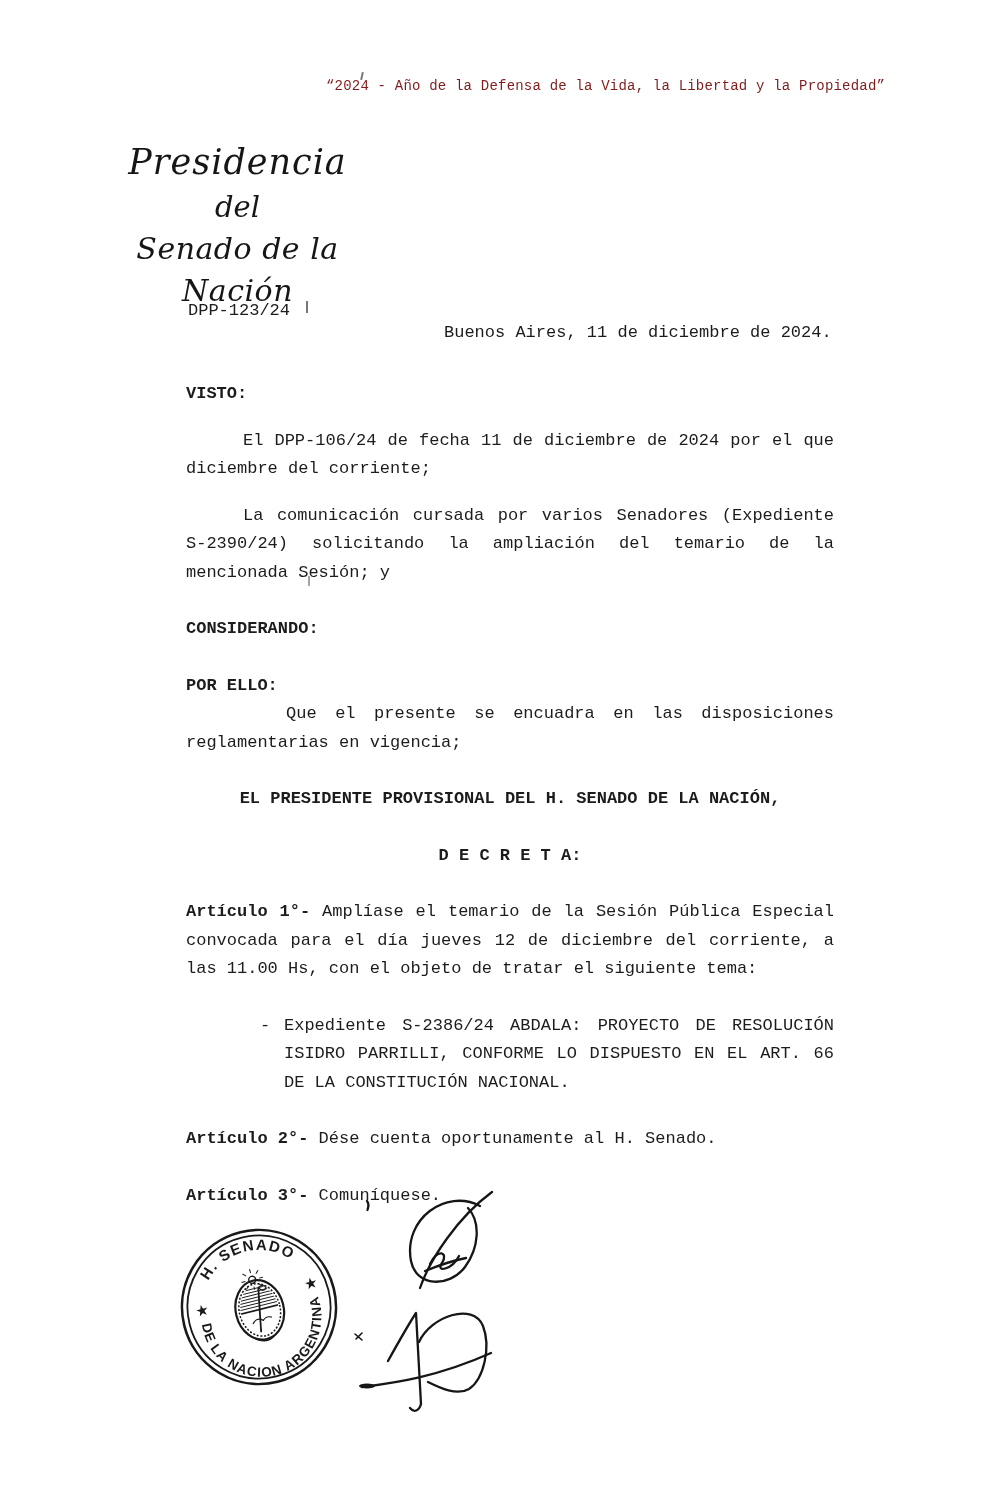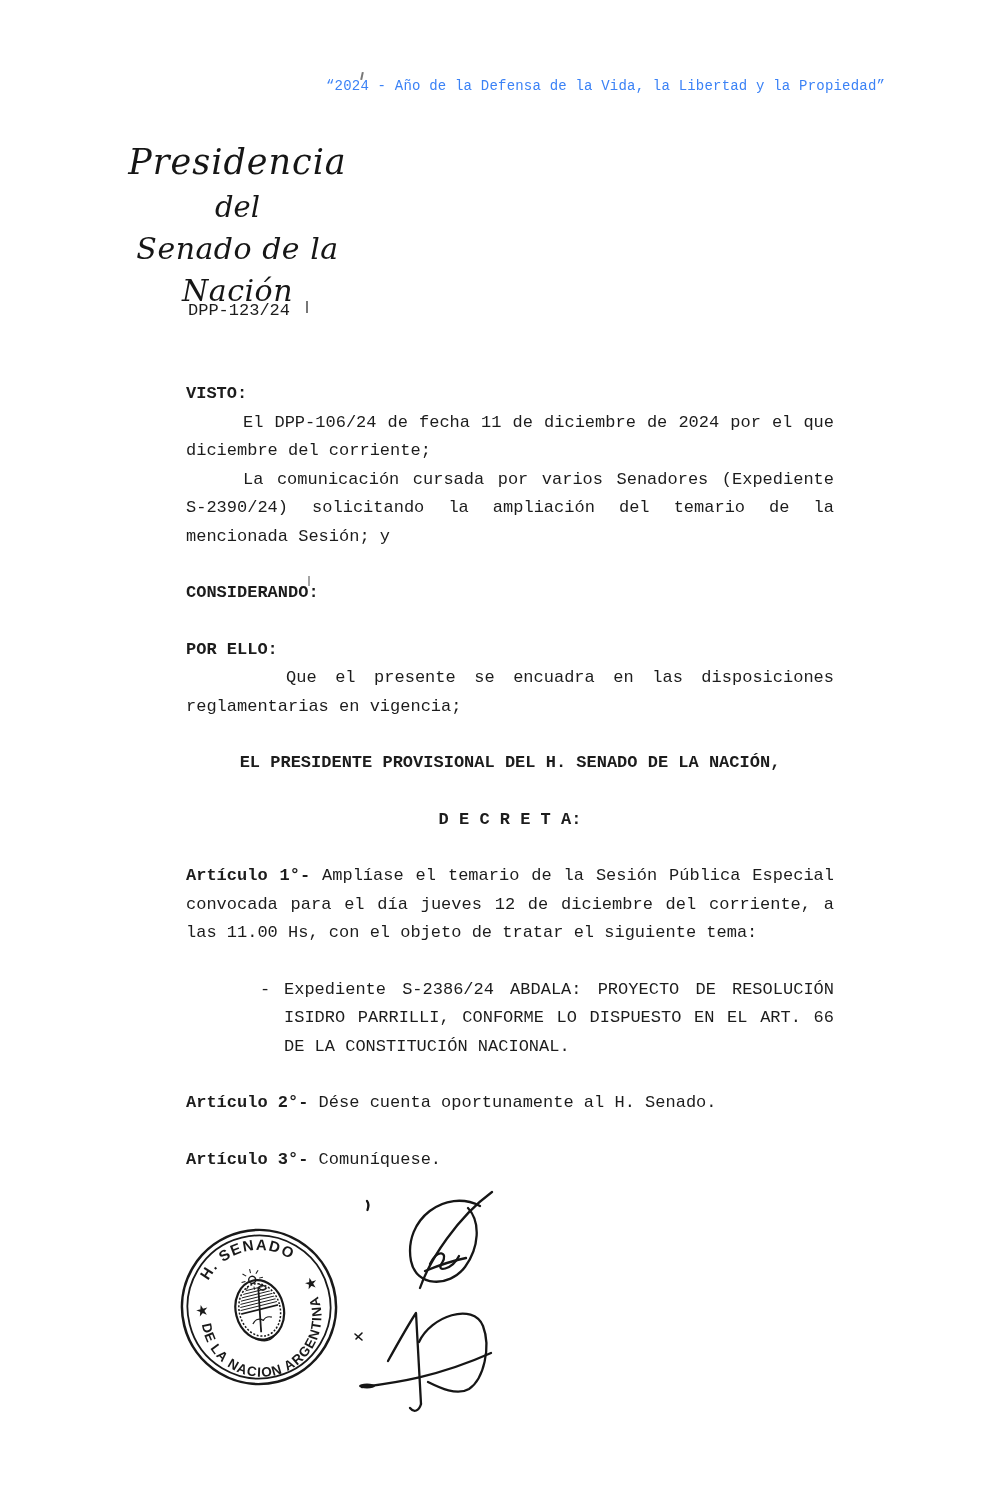--- a/index.html
+++ b/index.html
@@ -2,37 +2,37 @@
 <html><head>
 <meta charset="utf-8">
 <style>
   html,body{margin:0;padding:0;background:#9a9a9a;}
   .page{
     position:relative;width:992px;height:1488px;margin:0 auto;
     background:#ffffff;overflow:hidden;
     font-family:"Liberation Mono", monospace;color:#1c1c1c;
   }
   
-  .quote{position:absolute;left:326px;top:78px;font-size:14px;letter-spacing:.2px;color:#3b82f6;}
+  .quote{position:absolute;left:326px;top:78px;font-size:14px;letter-spacing:.2px;color:#7f1d1d;}
   
   .letterhead{position:absolute;left:95px;top:138px;width:285px;text-align:center;
     font-family:"DejaVu Serif", serif;font-style:italic;color:#161616;}
   .lh-1{font-size:35px;line-height:48px;letter-spacing:1px;font-style:italic;}
   .lh-2{font-size:29px;line-height:42px;}
   .lh-3{font-size:30px;line-height:42px;letter-spacing:.5px;}
   
   .docnum{position:absolute;left:188px;top:301px;font-size:17px;}
   .dateline{position:absolute;left:444px;top:323px;font-size:17px;}
   
   .docbody{position:absolute;left:186px;top:380px;width:648px;font-size:17px;line-height:28.5px;}
   .blk{margin:0;}
   .blk.gap{margin-top:28px;}
   .line{text-align:left;}
   .line.just{text-align:justify;text-align-last:justify;}
-  .line.ind1{text-indent:57px;}
+  .line.ind1{text-indent:57px;margin-top:18px;}
   .line.ind2{text-indent:100px;}
   .label{font-weight:bold;}
   .heading{font-weight:bold;text-align:center;}
   .bullet{position:relative;padding-left:98px;}
   .bullet .marker{position:absolute;left:74px;top:0;}
   .article b{font-weight:bold;}
   
   .speck{position:absolute;background:#4a4a4a;opacity:.75;}
   .sp1{left:306px;top:301px;width:2px;height:12px;}
   .sp2{left:361px;top:72px;width:2px;height:8px;transform:rotate(12deg);}
@@ -52,20 +52,21 @@
   <div class="letterhead">
     <div class="lh-1">Presidencia</div>
     <div class="lh-2">del</div>
     <div class="lh-3">Senado de la Nación</div>
   </div>
 
   <div class="docnum">DPP-123/24</div>
   <div class="speck sp1"></div>
   <div class="speck sp2"></div>
   <div class="speck sp3"></div>
+  <div class="dateline">Buenos Aires, 11 de diciembre de 2024.</div>
 
   <div class="docbody" id="doc-body">
       <div class="blk label">VISTO:</div>
       <div class="blk para">
         <div class="line just ind1">El DPP-106/24 de fecha 11 de diciembre de 2024 por el que</div>
         <div class="line">diciembre del corriente;</div>
       </div>
       <div class="blk para">
         <div class="line just ind1">La comunicación cursada por varios Senadores (Expediente</div>
         <div class="line just">S-2390/24) solicitando la ampliación del temario de la</div>

